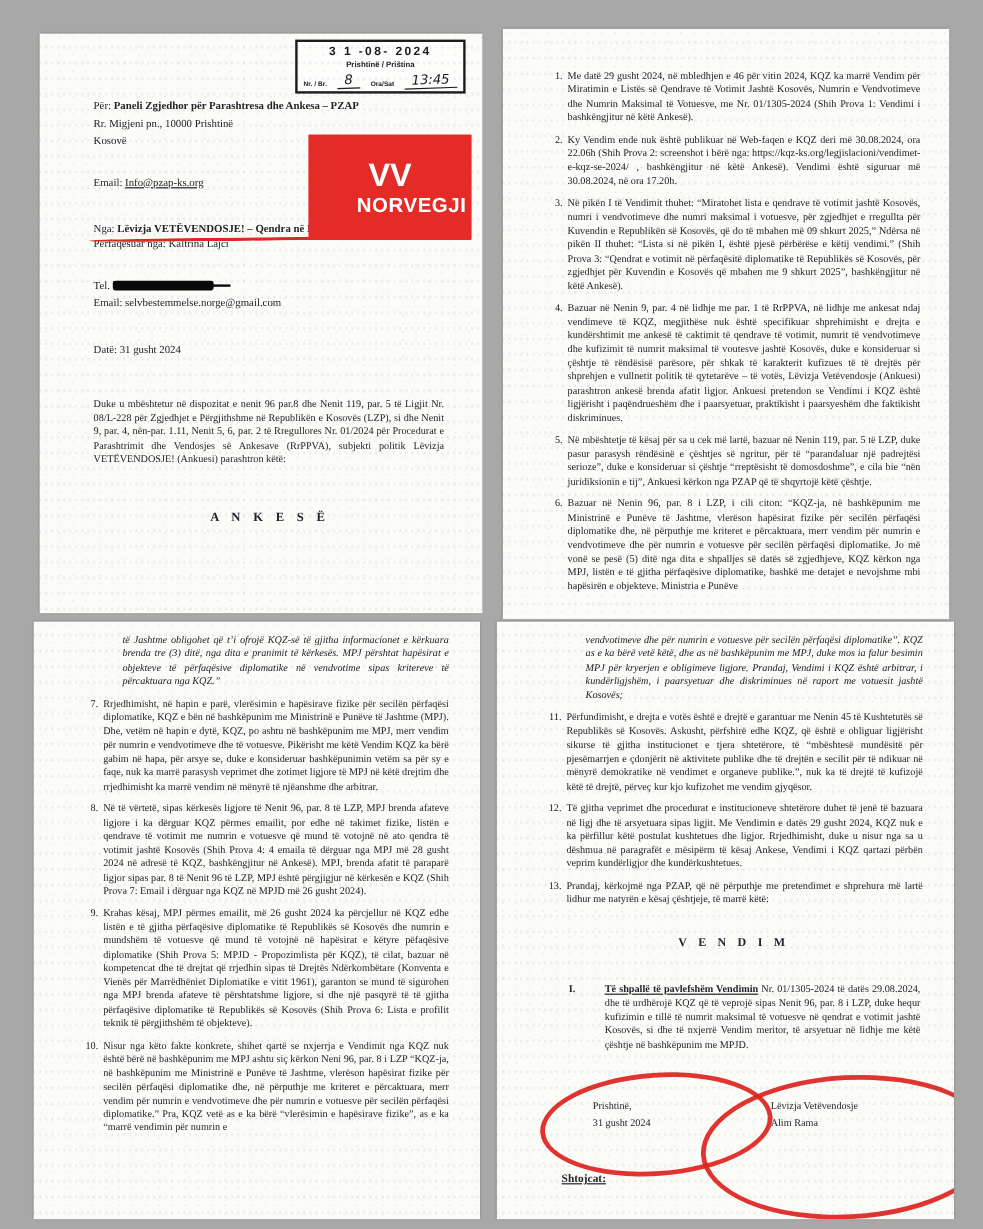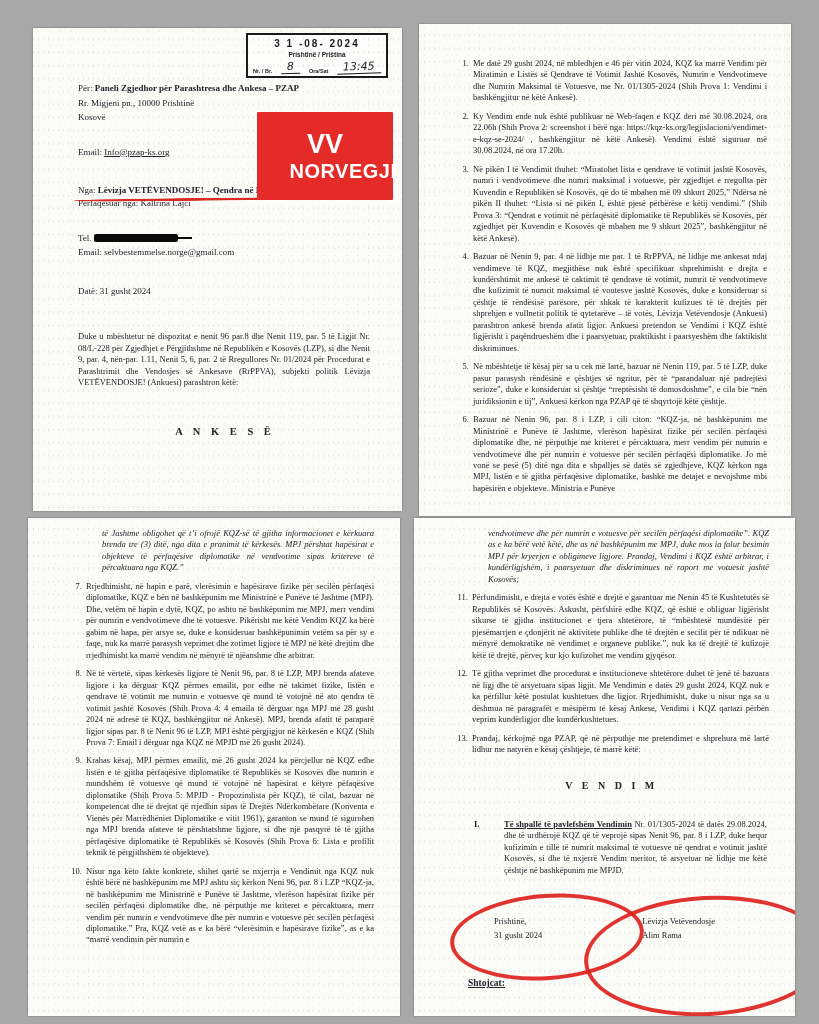--- a/index.html
+++ b/index.html
@@ -52,21 +52,21 @@
 
   
   .vv-badge{
     position:absolute;top:84px;right:9px;width:136px;height:88px;
     background:#e42b28;border-radius:1px;color:#fff;
     font-family:"Liberation Sans", sans-serif;font-weight:bold;
     display:flex;flex-direction:column;align-items:center;justify-content:center;
     line-height:1.15;z-index:3;
   }
   .vv-badge .l1{font-size:27px;}
-  .vv-badge .l2{font-size:20px;letter-spacing:.5px;margin-left:36px;}
+  .vv-badge .l2{font-size:17px;letter-spacing:.5px;margin-left:36px;}
 
   .addr-block{margin-top:54px;}
   .email-link{text-decoration:underline;}
   .from-line{position:relative;display:inline-block;margin-top:24px;}
   .from-line .red-underline{
     position:absolute;left:-4px;right:-10px;bottom:-4px;height:0;
     border-bottom:3px solid #d92b22;transform:rotate(-.6deg);border-radius:50%;
   }
   .redacted{
     display:inline-block;background:#0a0a0a;width:84px;height:8px;

